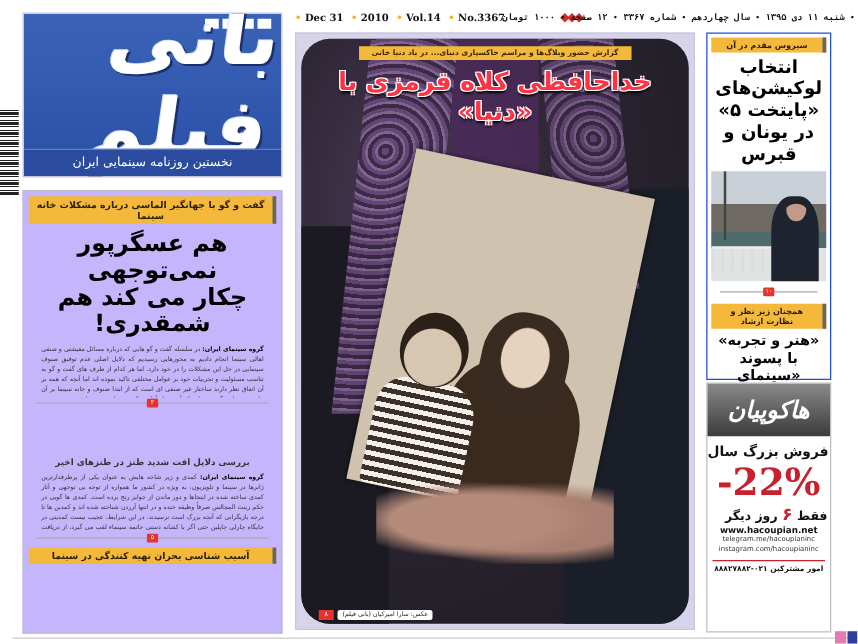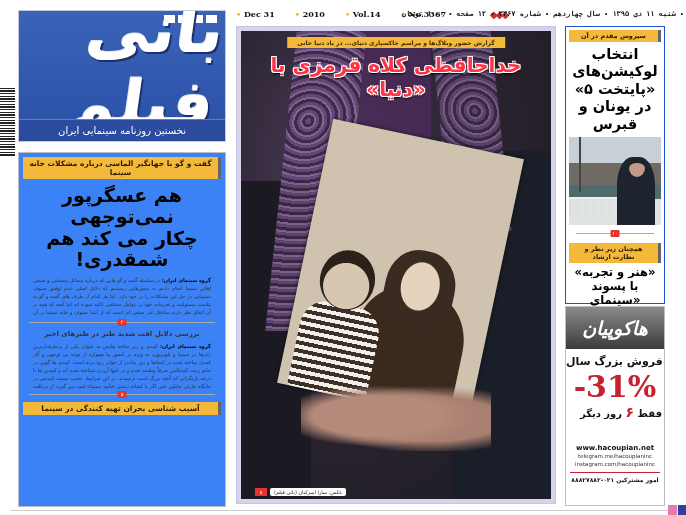--- a/index.html
+++ b/index.html
@@ -19,43 +19,43 @@
     font-family: "DejaVu Sans", sans-serif; font-weight: bold; font-size: 64px; color: #fff;
     letter-spacing: -4px; transform: skewX(-8deg);
     text-shadow: 2px 2px 0 #1c2f6a, -1px -1px 0 #dbe3f5; direction: rtl; }
   .masthead .tagline { position: absolute; left: 0; right: 0; bottom: 0; height: 22px;
     background: #2b4b9e; border-top: 1px solid #5f7dc7; color: #fff; font-size: 10px; font-weight: normal;
     display: flex; align-items: center; justify-content: center; direction: rtl; margin-top: 28px; }
 
   
   .datebar { position: absolute; left: 236px; top: 6px; width: 450px; height: 16px;
     font-family: "DejaVu Serif", serif; font-size: 8px; font-weight: bold; display: flex; align-items: center; }
-  .datebar .en { display: flex; gap: 20px; align-items: center; }
+  .datebar .en { display: flex; gap: 6px; align-items: center; }
   .datebar .en span::before { content: "• "; color: #f0b323; }
   .datebar .diamonds { margin-left: 44px; color: #d42b2b; font-size: 10px; letter-spacing: -2px; }
   .datebar .fa { position: absolute; right: 2px; direction: rtl; font-family: Liberation Mono, monospace; font-size: 7px; white-space: nowrap; }
 
   
   .leftcol { position: absolute; left: 18px; top: 152px; width: 208px; height: 355px;
-    border: 1px solid #bdbdc8; background: #3b82f6; }
+    border: 1px solid #bdbdc8; background: #c4b5fd; }
   .kicker { background: #f4b83a; color: #2a1e00; font-size: 7.5px; font-weight: bold; text-align: center;
     direction: rtl; padding: 2px 4px; border-right: 3px solid #666; }
   .headline { direction: rtl; text-align: center; font-weight: bold; color: #000; line-height: 1.12; }
   .body-text { direction: rtl; text-align: justify; font-size: 5px; line-height: 8px; color: #333; padding: 0 10px; }
   .body-text b { color: #000; }
   .sep { position: relative; height: 8px; margin: 0 10px; border-top: 1px solid #aaa; }
   .sep .tag { position: absolute; left: 50%; top: -4px; transform: translateX(-50%);
     background: #e5332f; width: 9px; height: 7px; border-radius: 1px; color: #fff; font-size: 5px; text-align: center; line-height: 7px; }
   .subkicker { direction: rtl; text-align: center; font-size: 7px; color: #333; font-weight: bold; }
 
   
   .cover { position: absolute; left: 236px; top: 26px; width: 320px; height: 478px;
     background: #d6d3ea; padding: 4px; border: 1px solid #c8c4e2; }
   .cover .photo { position: relative; width: 100%; height: 100%; overflow: hidden;
-    background: radial-gradient(ellipse at 30% 30%, #4a3a56 0%, #2a2430 45%, #1d1b22 100%); }
+    background: radial-gradient(ellipse at 30% 30%, #4a3a56 0%, #2a2430 45%, #1d1b22 100%); border-radius: 23px; }
   .scarf-left { position: absolute; left: 40px; top: 0; width: 70px; height: 300px;
     background: repeating-radial-gradient(circle at 30% 30%, #6b4a7e 0 3px, #3c2a48 3px 6px, #8c6d9a 6px 8px);
     opacity: .85; transform: skewX(-6deg); }
   .scarf-right { position: absolute; left: 200px; top: 0; width: 60px; height: 200px;
     background: repeating-radial-gradient(circle at 60% 40%, #6b4a7e 0 3px, #3c2a48 3px 6px, #8c6d9a 6px 8px);
     opacity: .75; transform: skewX(6deg); }
   .innerscarf { position: absolute; left: 120px; top: 0; width: 70px; height: 160px; background: #4b2a5a; opacity: .8; }
   .coat-r { position: absolute; right: 0; top: 120px; width: 100px; height: 360px; background: #1a1e28; }
   .coat-l { position: absolute; left: 0; top: 150px; width: 70px; height: 330px; background: #1b1a22; }
   .card { position: absolute; left: 62px; top: 105px; width: 195px; height: 270px;
@@ -90,21 +90,21 @@
     background: repeating-linear-gradient(to right, #ddd 0 2px, transparent 2px 8px); border-top: 2px solid #eee; }
 
   
   .ad { position: absolute; left: 565px; top: 306px; width: 100px; height: 200px; border: 1px solid #bdbdc8; background: #fff; }
   .ad .brand { height: 42px; background: linear-gradient(#8a8a8a, #3b3b3b); color: #fff; font-weight: bold; font-style: italic;
     font-size: 19px; display: flex; align-items: center; justify-content: center; direction: rtl; }
   .ad .sale { direction: rtl; text-align: left; font-size: 11px; font-weight: bold; margin-top: 6px; }
   .ad .pct { text-align: center; font-family: "DejaVu Serif", serif; font-weight: bold; font-size: 30px; color: #c8202c; line-height: 34px; margin-top: 2px; }
   .ad .days { direction: rtl; text-align: center; font-size: 10px; font-weight: bold; margin-left: 12px; }
   .ad .days .n { color: #c8202c; font-size: 14px; }
-  .ad .web { text-align: center; font-size: 7px; font-weight: bold; margin-top: 24px; }
+  .ad .web { text-align: center; font-size: 7px; font-weight: bold; margin-top: 0; }
   .ad .soc { text-align: center; font-size: 5.5px; color: #333; line-height: 8px; }
   .ad .phone { margin: 4px 4px 0; border-top: 1.5px solid #c8202c; direction: rtl; text-align: center; font-size: 6px; padding-top: 3px; font-weight: bold; }
 
   .bottombar { position: absolute; left: 668px; top: 505px; width: 18px; height: 10px; display: flex; gap: 1px; }
   .bottombar span { flex: 1; }
   .rule-bottom { position: absolute; left: 10px; right: 0; top: 510px; height: 1px; background: #ccc; }
 </style>
 </head>
 <body>
 
@@ -141,21 +141,21 @@
     </div>
     <div class="body-text" style="margin-top:6px;height:42px;overflow:hidden;">
       <b>گروه سینمای ایران:</b>
       <span>در سلسله گفت و گو هایی که درباره مسائل معیشتی و صنفی اهالی سینما انجام دادیم به محورهایی رسیدیم که دلایل اصلی عدم توفیق صنوف سینمایی در حل این مشکلات را در خود دارد. اما هر کدام از طرف های گفت و گو به تناسب مسئولیت و تجربیات خود بر عوامل مختلفی تاکید نموده اند اما آنچه که همه بر آن اتفاق نظر دارند ساختار غیر صنفی ای است که از ابتدا صنوف و خانه سینما بر آن بنا شده و وابستگی به دولت که آن هم از آغاز فعالیت همواره وجود داشته.</span>
     </div>
   </div>
   <div class="sep" style="margin-top:4px;">
       <span class="tag">۲</span>
     </div>
 
-  <div style="padding:0 4px;">
+  <div style="padding:0 4px;margin-top:36px;">
     <div class="subkicker">بررسی دلایل افت شدید طنز در طنزهای اخیر</div>
     <div class="body-text" style="margin-top:4px;height:48px;overflow:hidden;">
       <b>گروه سینمای ایران:</b>
       <span>کمدی و زیر شاخه هایش به عنوان یکی از پرطرفدارترین ژانرها در سینما و تلویزیون، به ویژه در کشور ما همواره از توجه بی توجهی و آثار کمدی ساخته شده در اینجاها و دور ماندن از جوایز رنج برده است. کمدی ها گویی در حکم زینت المجالس صرفاً وظیفه خنده و در انتها آزردن شناخته شده اند و کمدین ها تا درجه بازیگرانی که آنچه بزرگ است نرسیدند. در این شرایط، عجیب نیست کمدینی در جایگاه چارلی چاپلین حتی اگر با کشانه دستی خاتمه سینماء لقب می گیرد، از دریافت اسکار بازیگری محروم می ماند و از آمریکا اخراج می شود.</span>
     </div>
   </div>
   <div class="sep" style="margin-top:4px;">
       <span class="tag">۵</span>
     </div>
 
@@ -208,21 +208,21 @@
     <div class="headline" style="font-size:11.5px;margin-top:3px;line-height:1.2;">«هنر و تجربه» با پسوند «سینمای ایرانیان» خصوصی شد</div>
   </div>
   <div class="sep" style="margin-top:2px;border-top:none;">
       <span class="tag">۲</span>
     </div>
 </div>
 
 <div class="ad">
   <div class="brand">هاکوپیان</div>
   <div class="sale">فروش بزرگ سال</div>
-  <div class="pct">-31%</div>
+  <div class="pct">-22%</div>
   <div class="days">
     <span>فقط</span>
     <span class="n">۶</span>
     <span>روز دیگر</span>
   </div>
   <div class="web">www.hacoupian.net</div>
   <div class="soc">telegram.me/hacoupianinc</div>
   <div class="soc">instagram.com/hacoupianinc</div>
   <div class="phone">
     <span>امور مشترکین</span>

